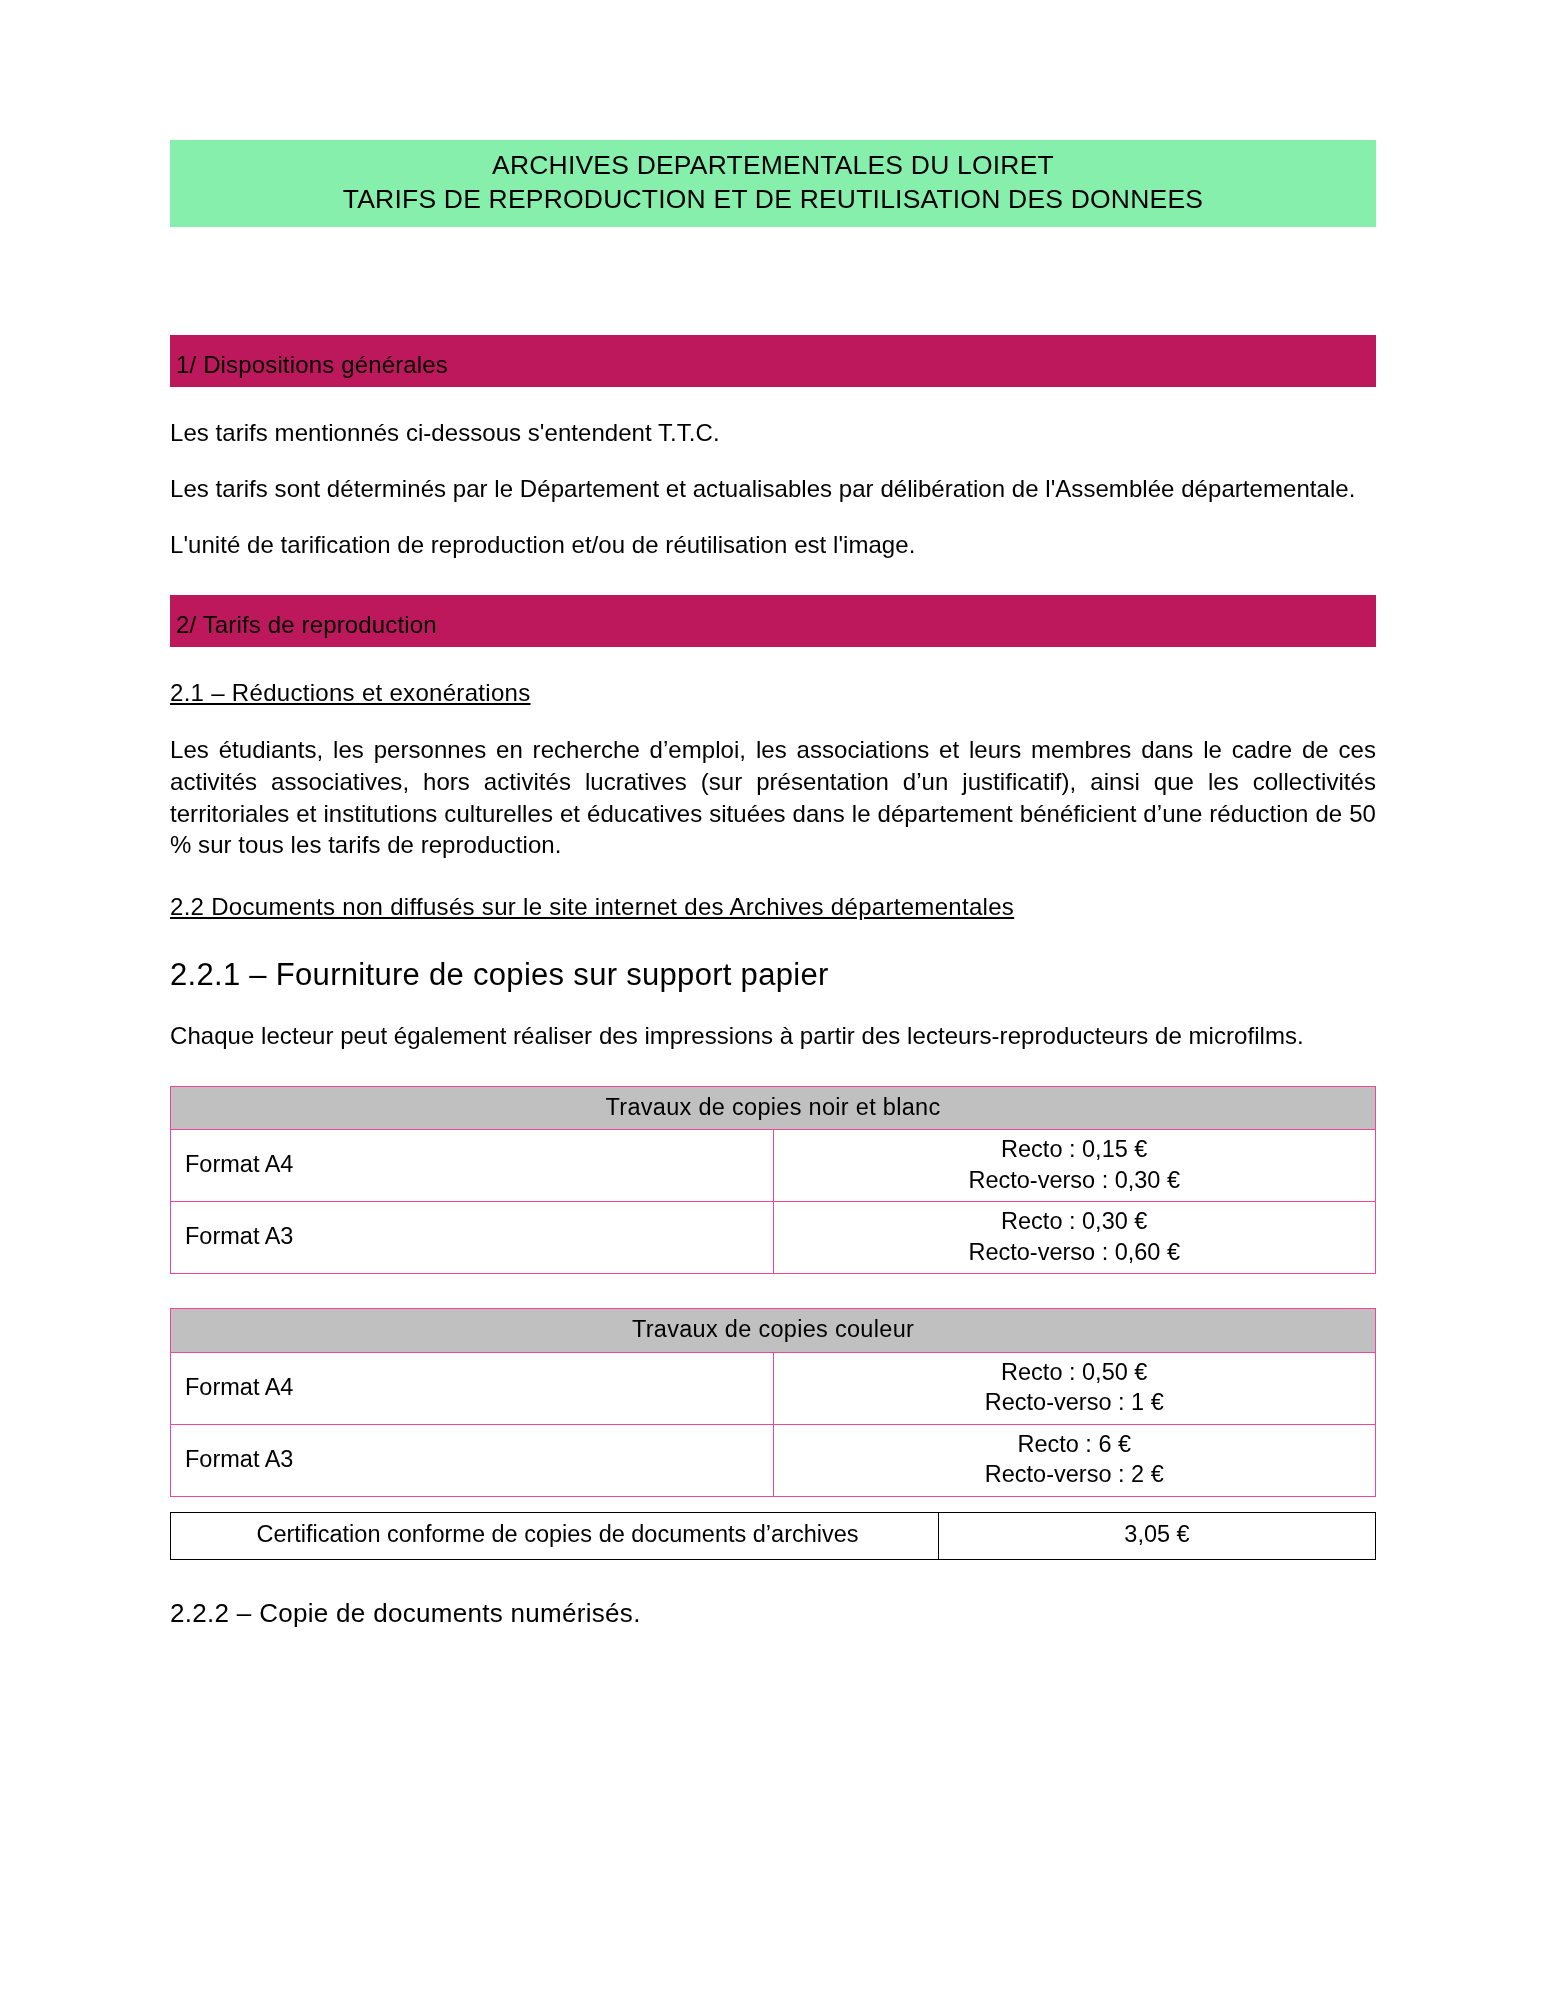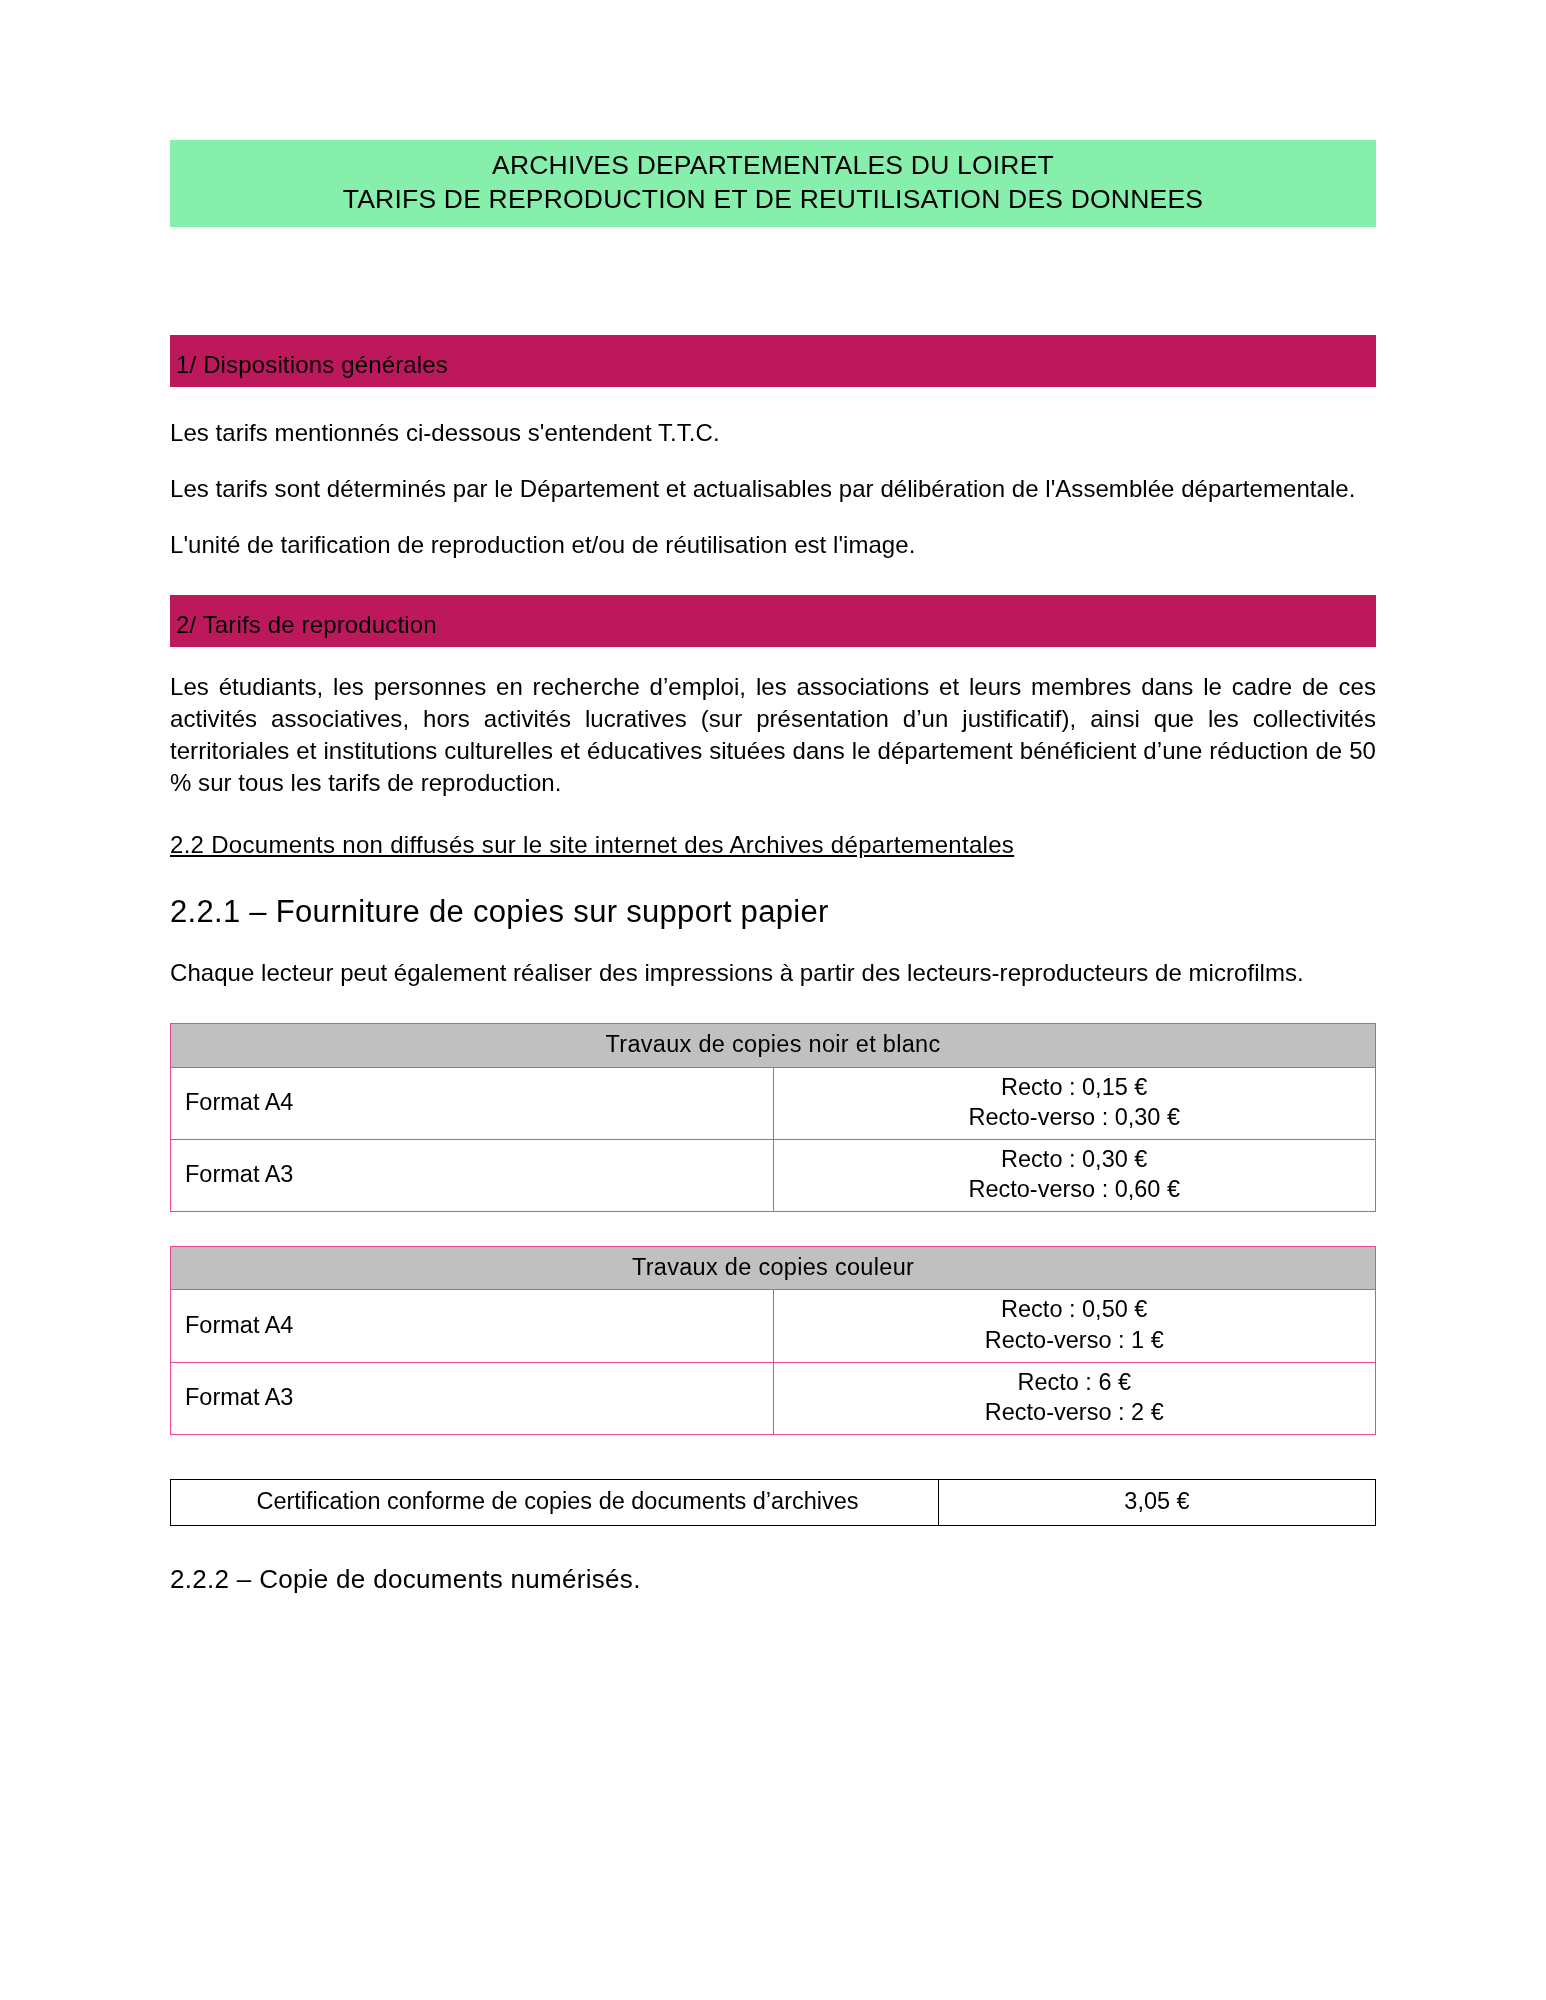--- a/index.html
+++ b/index.html
@@ -88,21 +88,21 @@
     padding-left: 14px;
   }
   table.tariff td.value {
     text-align: center;
     margin-left: 24px;
   }
   table.tariff td.value .l { display: block; }
   table.cert {
     border-collapse: collapse;
     width: 100%;
-    margin-top: 44px;
+    margin-top: 15px;
     table-layout: fixed;
   }
   table.cert td {
     border: 1px solid #000000;
     font-size: 23.5px;
     line-height: 1.35;
     padding: 6px 8px 8px 8px;
   }
   table.cert td.label {
     width: 745px;
@@ -129,20 +129,21 @@
   <div class="spacer-lg"></div>
 
   <div class="section-banner">1/ Dispositions générales</div>
 
   <p class="body first">Les tarifs mentionnés ci-dessous s'entendent T.T.C.</p>
   <p class="body">Les tarifs sont déterminés par le Département et actualisables par délibération de l'Assemblée départementale.</p>
   <p class="body">L'unité de tarification de reproduction et/ou de réutilisation est l'image.</p>
 
   <div class="section-banner gap-before-banner">2/ Tarifs de reproduction</div>
 
+  <div class="sub-head">2.1 – Réductions et exonérations</div>
   <p class="body">Les étudiants, les personnes en recherche d’emploi, les associations et leurs membres dans le cadre de ces activités associatives, hors activités lucratives (sur présentation d’un justificatif), ainsi que les collectivités territoriales et institutions culturelles et éducatives situées dans le département bénéficient d’une réduction de 50 % sur tous les tarifs de reproduction.</p>
 
   <div class="sub-head">2.2 Documents non diffusés sur le site internet des Archives départementales</div>
 
   <div class="sub-head2">2.2.1 – Fourniture de copies sur support papier</div>
   <p class="body">Chaque lecteur peut également réaliser des impressions à partir des lecteurs-reproducteurs de microfilms.</p>
 
   <table class="tariff">
     <tbody>
         <tr>

